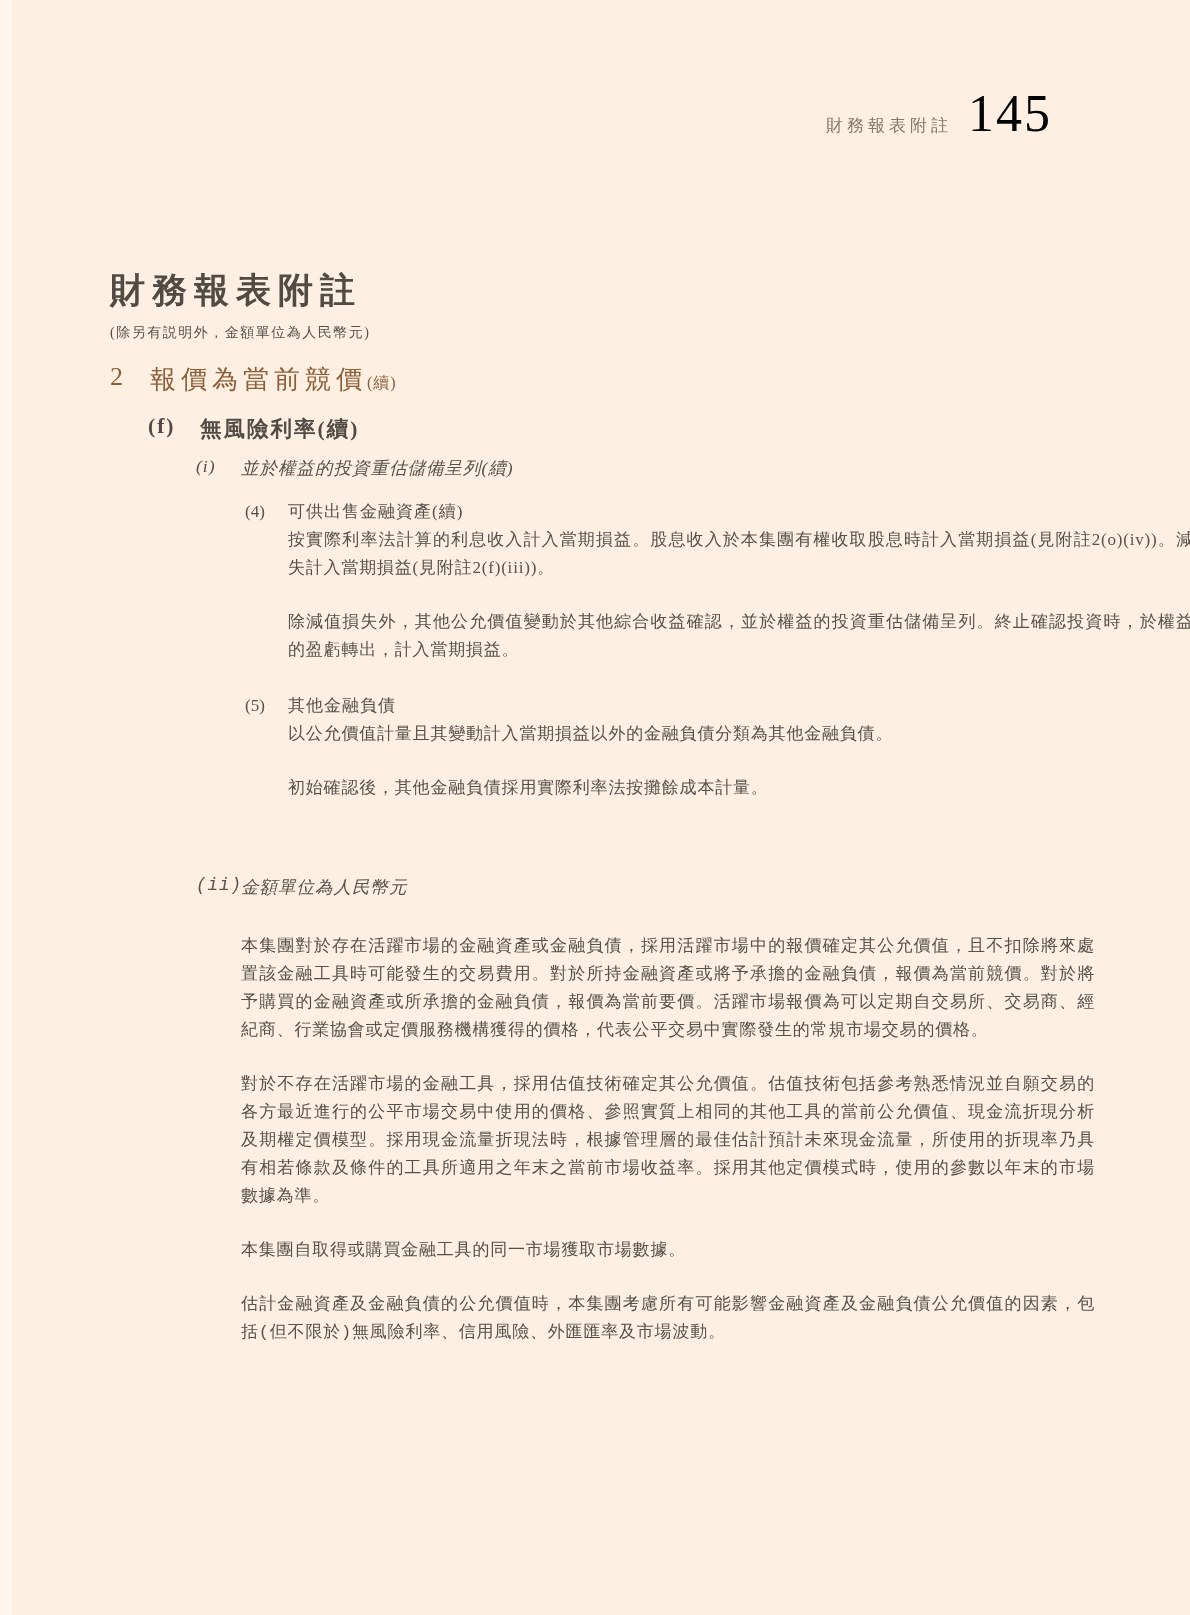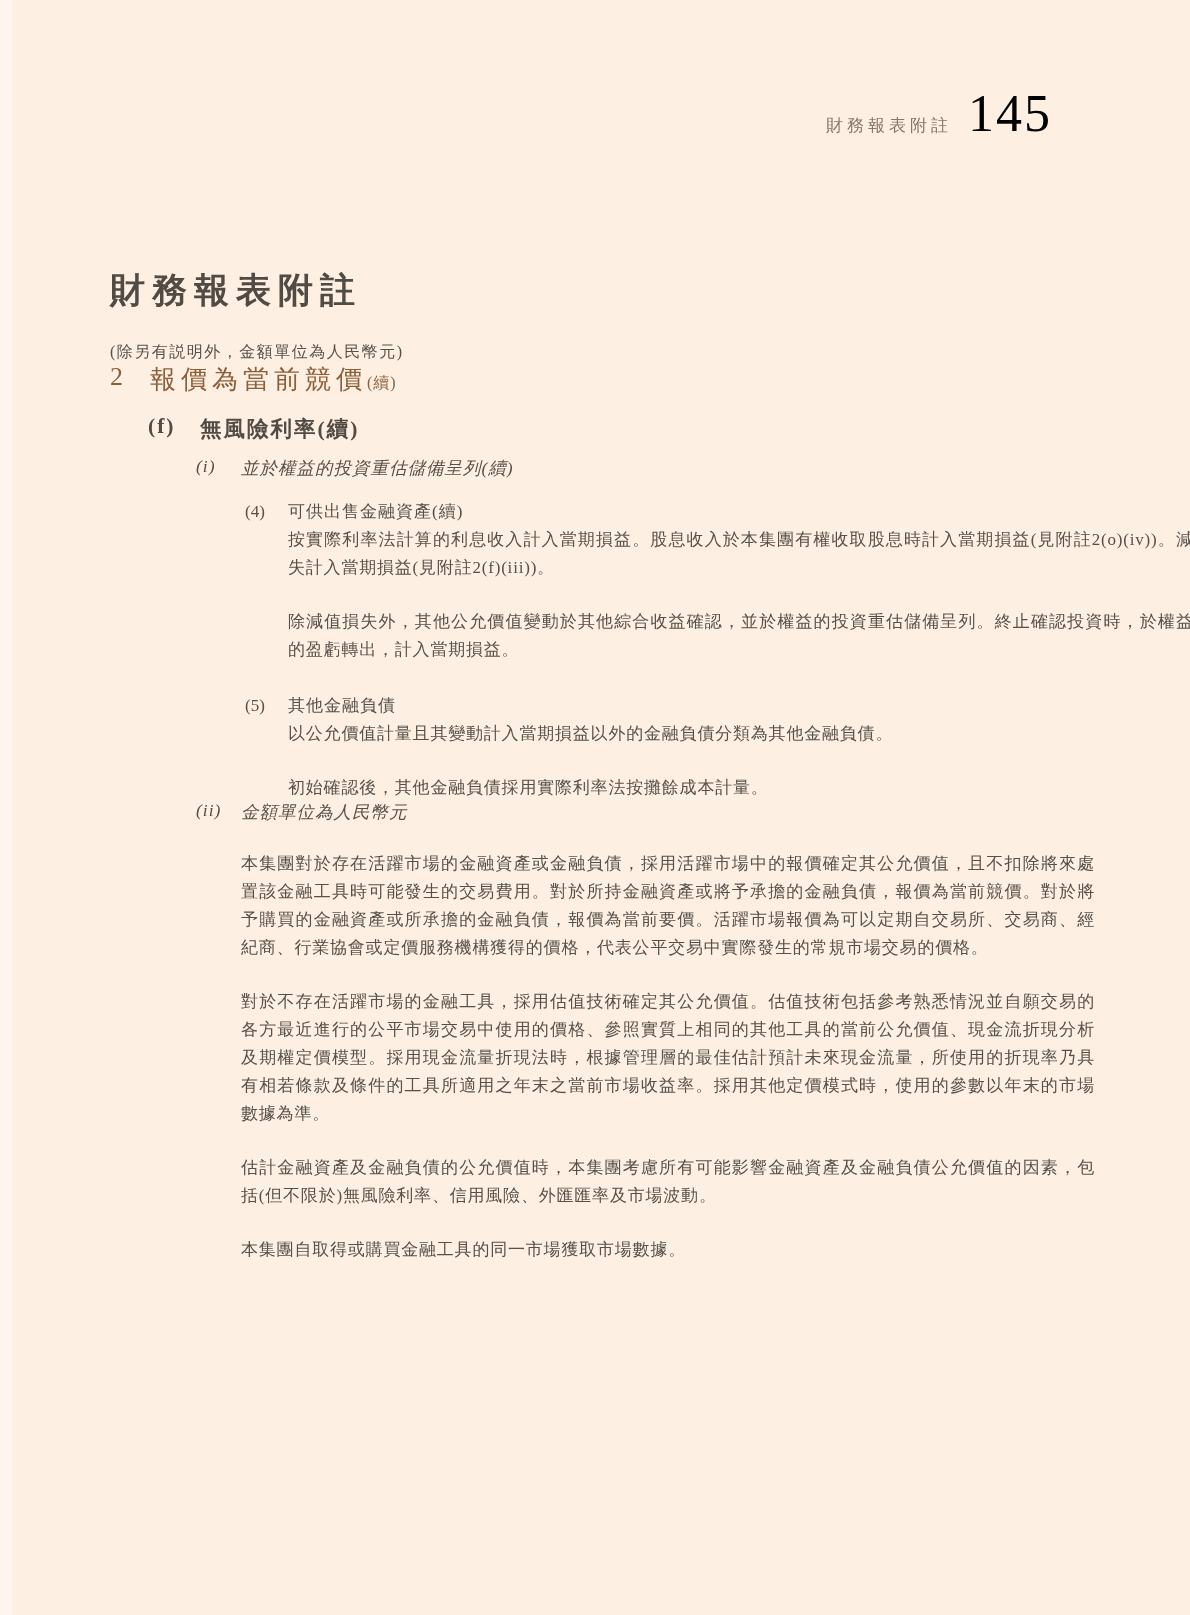--- a/index.html
+++ b/index.html
@@ -25,21 +25,21 @@
 
   
   .content { position: absolute; left: 110px; width: 985px; }
 
   .title-block { top: 272px; }
   .page-title {
     margin: 0; font-size: 35px; font-weight: bold;
     letter-spacing: 7px; color: #514b44; line-height: 1.1;
   }
   .page-subtitle {
-    margin: 31px 0 0 0; font-size: 16px; letter-spacing: 1.5px;
+    margin: 13px 0 0 0; font-size: 14px; letter-spacing: 1.5px;
   }
 
   .sec2 { top: 362px; display: flex; color: #8d5e38; }
   .sec2 .marker { width: 40px; flex: none; font-size: 26px; }
   .sec2 .sec2-title { font-size: 26px; letter-spacing: 5px; }
   .sec2 .sec2-suffix { font-size: 16px; letter-spacing: 1px; }
 
   .block-f {
     top: 414px; display: flex; padding-left: 38px;
     font-size: 21.5px; font-weight: bold; letter-spacing: 2px; color: #514b44;
@@ -59,22 +59,22 @@
   .item .marker { width: 43px; flex: none; line-height: 28px; }
   .item .ibody { flex: 1; }
   .item .ititle { line-height: 28px; letter-spacing: 1px; }
 
   .para {
     text-align: justify; line-height: 28px; letter-spacing: 0.8px;
     margin: 0; font-size: 17px; font-style: normal;
   }
   .para + .para, .gap-para { margin-top: 26px; }
 
-  .block-ii-wrap { top: 800px; }
-  .block-ii-wrap .paras { padding-left: 131px; margin-top: 26px; }
+  .block-ii-wrap { top: 875px; font-family: Liberation Mono, monospace; }
+  .block-ii-wrap .paras { padding-left: 131px; margin-top: 34px; }
 </style>
 </head>
 <body>
 
 <div class="edge-strip"></div>
 
 <div class="running-header">
   <span class="rh-label">財務報表附註</span>
   <span class="rh-page">145</span>
 </div>
@@ -118,16 +118,16 @@
 </div>
 
 <div class="content block-ii-wrap">
   <div class="block-ii">
     <span class="marker">(ii)</span>
     <span>金額單位為人民幣元</span>
   </div>
   <div class="paras">
     <p class="para">本集團對於存在活躍市場的金融資產或金融負債，採用活躍市場中的報價確定其公允價值，且不扣除將來處置該金融工具時可能發生的交易費用。對於所持金融資產或將予承擔的金融負債，報價為當前競價。對於將予購買的金融資產或所承擔的金融負債，報價為當前要價。活躍市場報價為可以定期自交易所、交易商、經紀商、行業協會或定價服務機構獲得的價格，代表公平交易中實際發生的常規市場交易的價格。</p>
     <p class="para">對於不存在活躍市場的金融工具，採用估值技術確定其公允價值。估值技術包括參考熟悉情況並自願交易的各方最近進行的公平市場交易中使用的價格、參照實質上相同的其他工具的當前公允價值、現金流折現分析及期權定價模型。採用現金流量折現法時，根據管理層的最佳估計預計未來現金流量，所使用的折現率乃具有相若條款及條件的工具所適用之年末之當前市場收益率。採用其他定價模式時，使用的參數以年末的市場數據為準。</p>
+    <p class="para">本集團自取得或購買金融工具的同一市場獲取市場數據。</p>
     <p class="para">估計金融資產及金融負債的公允價值時，本集團考慮所有可能影響金融資產及金融負債公允價值的因素，包括(但不限於)無風險利率、信用風險、外匯匯率及市場波動。</p>
-    <p class="para">本集團自取得或購買金融工具的同一市場獲取市場數據。</p>
   </div>
 </div>
 
 </body></html>

